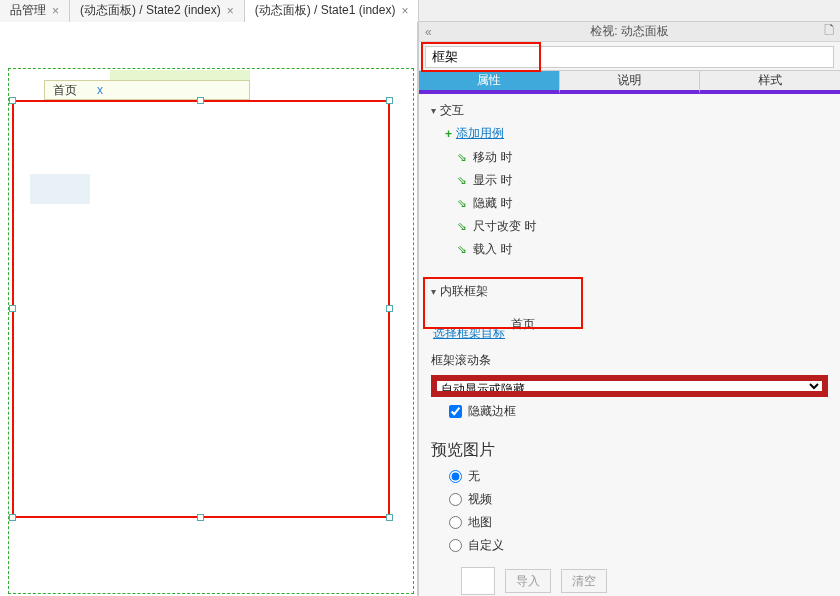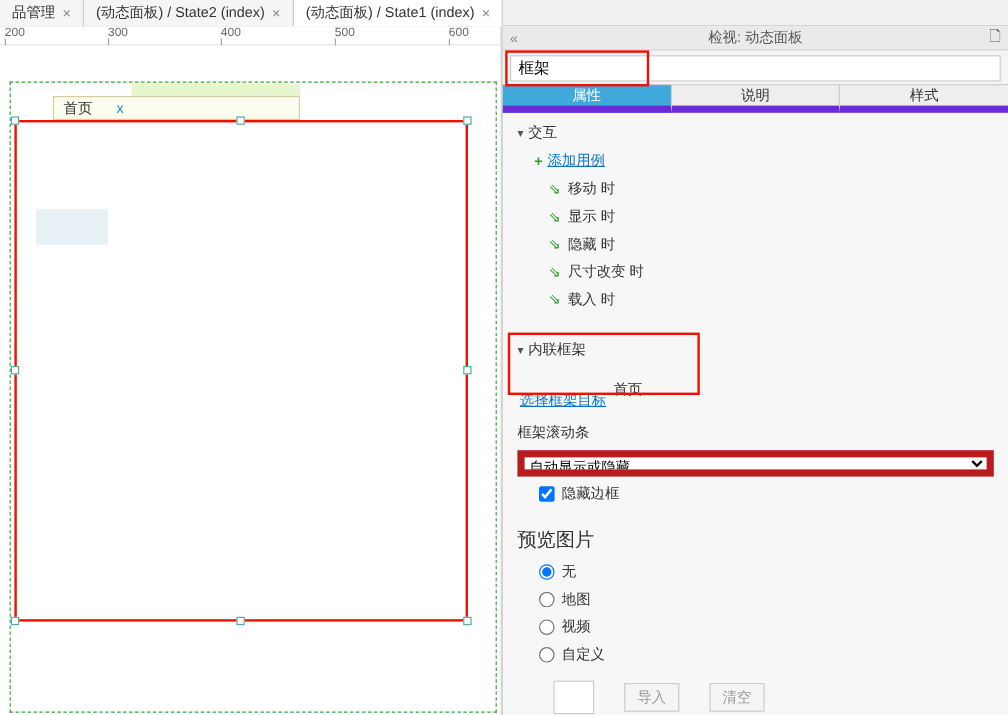--- a/index.html
+++ b/index.html
@@ -36,21 +36,21 @@
 
 .panel { flex: 1; display: flex; flex-direction: column; background: #f5f5f5; border-left: 1px solid #ccc; }
 .pnl-hdr { height: 20px; display: flex; align-items: center; justify-content: center; background: #eaeaea; border-bottom: 1px solid #d5d5d5; position: relative; font-size: 12px; color: #555; }
 .pnl-hdr .chev { position: absolute; left: 6px; color: #888; }
 .pnl-hdr .pageico { position: absolute; right: 6px; color: #555; }
 
 .widget-name { height: 28px; padding: 4px 6px; }
 .widget-name input { width: 100%; height: 22px; border: 1px solid #ccc; padding: 0 6px; font-size: 13px; }
 
 .pnl-tabs { height: 24px; display: flex; }
-.pnl-tab { flex: 1; display: flex; align-items: center; justify-content: center; border-top: 1px solid #ccc; border-bottom: 6px solid #6d28d9; border-right: 1px solid #ccc; cursor: pointer; background: #eee; }
+.pnl-tab { flex: 1; display: flex; align-items: center; justify-content: center; border-top: 1px solid #ccc; border-bottom: 4px solid #6d28d9; border-right: 1px solid #ccc; cursor: pointer; background: #eee; }
 .pnl-tab:last-child { border-right: none; }
 .pnl-tab.active { background: #3fa9db; color: #fff; }
 
 .pnl-body { flex: 1; overflow-y: auto; background: #f7f7f7; padding: 0; }
 
 .section { padding: 8px 12px 4px; }
 .section-h { display: flex; align-items: center; gap: 4px; font-size: 12px; color: #333; cursor: pointer; }
 .section-h .caret { font-size: 10px; color: #555; }
 
 .add-case { margin: 6px 0 4px 14px; display: flex; align-items: center; gap: 4px; color: #0b78c6; cursor: pointer; }
@@ -66,21 +66,21 @@
 .field-row { margin: 6px 0; display: flex; align-items: center; gap: 6px; }
 select.full { width: 100%; height: 22px; border: 6px solid #b91c1c; background: #fff; font-size: 12px; }
 
 .check-row { margin: 6px 0; display: flex; align-items: center; gap: 6px; font-size: 12px; padding-left: 18px; }
 
 .radio-group { margin: 4px 0 0 18px; }
 .radio-row { display: flex; align-items: center; gap: 6px; padding: 3px 0; font-size: 12px; }
 
 .bottom-btns { margin: 10px 0 0 30px; display: flex; align-items: center; gap: 10px; }
 .swatch { width: 34px; height: 28px; border: 1px solid #ccc; background: #fff; }
-.btn { height: 24px; padding: 0 10px; border: 1px solid #ccc; background: #f5f5f5; color: #999; font-size: 12px; display: inline-flex; align-items: center; margin-left: 15px; }
+.btn { height: 24px; padding: 0 10px; border: 1px solid #ccc; background: #f5f5f5; color: #999; font-size: 12px; display: inline-flex; align-items: center; }
 
 
 .hl-red { border: 2px solid #e10; position: absolute; pointer-events: none; }
 </style>
 </head>
 <body>
 
 <div class="tabbar">
   <div class="tab">
     <span>品管理</span>
@@ -92,27 +92,20 @@
   </div>
   <div class="tab active">
     <span>(动态面板) / State1 (index)</span>
     <span class="close">×</span>
   </div>
 </div>
 
 <div class="split">
 
   <div class="canvas-side">
-    <div class="ruler-h">
-      <span class="tick" style="left:4px">200</span>
-      <span class="tick" style="left:90px">300</span>
-      <span class="tick" style="left:184px">400</span>
-      <span class="tick" style="left:279px">500</span>
-      <span class="tick" style="left:374px">600</span>
-    </div>
 
     <div class="stage">
 
       <div class="green-box" style="left:8px; top:30px; width:406px; height:526px; background:transparent;"></div>
 
       <div class="green-box" style="left:110px; top:32px; width:140px; height:22px; background:#e6f7d0; border:none;"></div>
 
       <div class="yellow-tab" style="left:44px; top:42px; width:206px;">
         <span>首页</span>
         <span class="x">x</span>
@@ -217,25 +210,25 @@
         </div>
 
         <div style="margin-top:20px; font-size:16px;">预览图片</div>
         <div class="radio-group">
           <label class="radio-row">
               <input type="radio" name="pv" checked="" style="">
               <span>无</span>
             </label>
           <label class="radio-row">
               <input type="radio" name="pv" style="">
+              <span>视频</span>
+            </label>
+          <label class="radio-row">
+              <input type="radio" name="pv" style="">
               <span>地图</span>
-            </label>
-          <label class="radio-row">
-              <input type="radio" name="pv" style="">
-              <span>视频</span>
             </label>
           <label class="radio-row">
               <input type="radio" name="pv" style="">
               <span>自定义</span>
             </label>
         </div>
 
         <div class="bottom-btns">
           <div class="swatch"></div>
           <button class="btn" disabled="">

